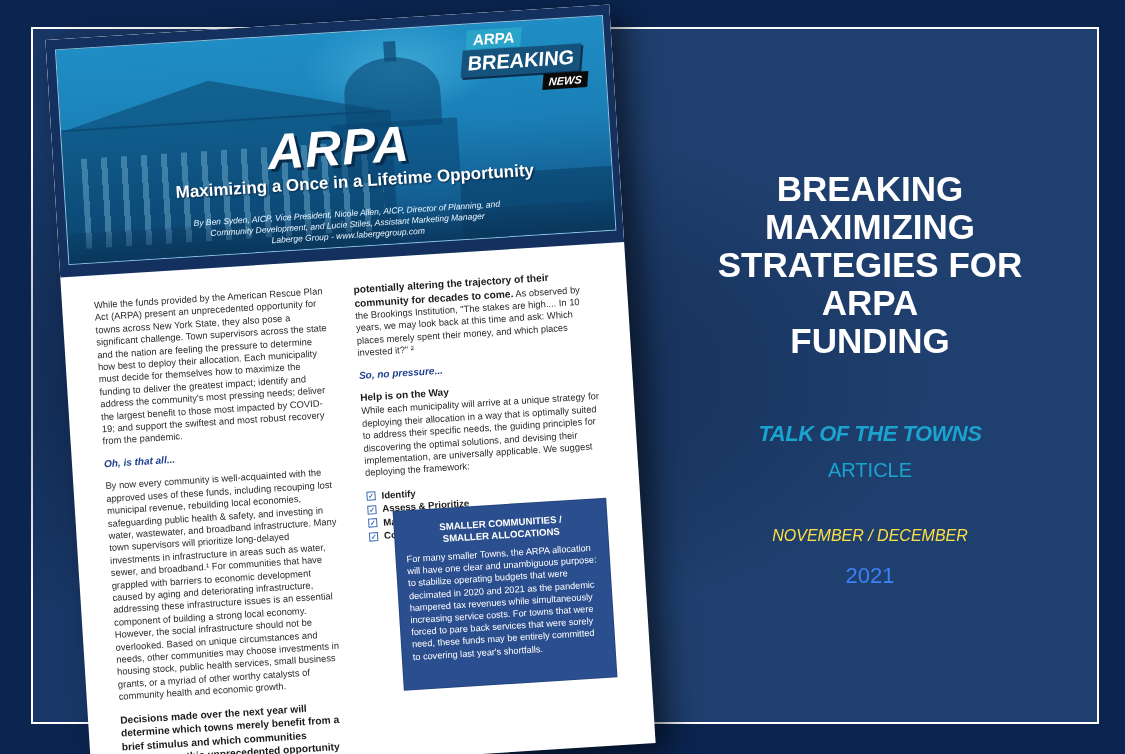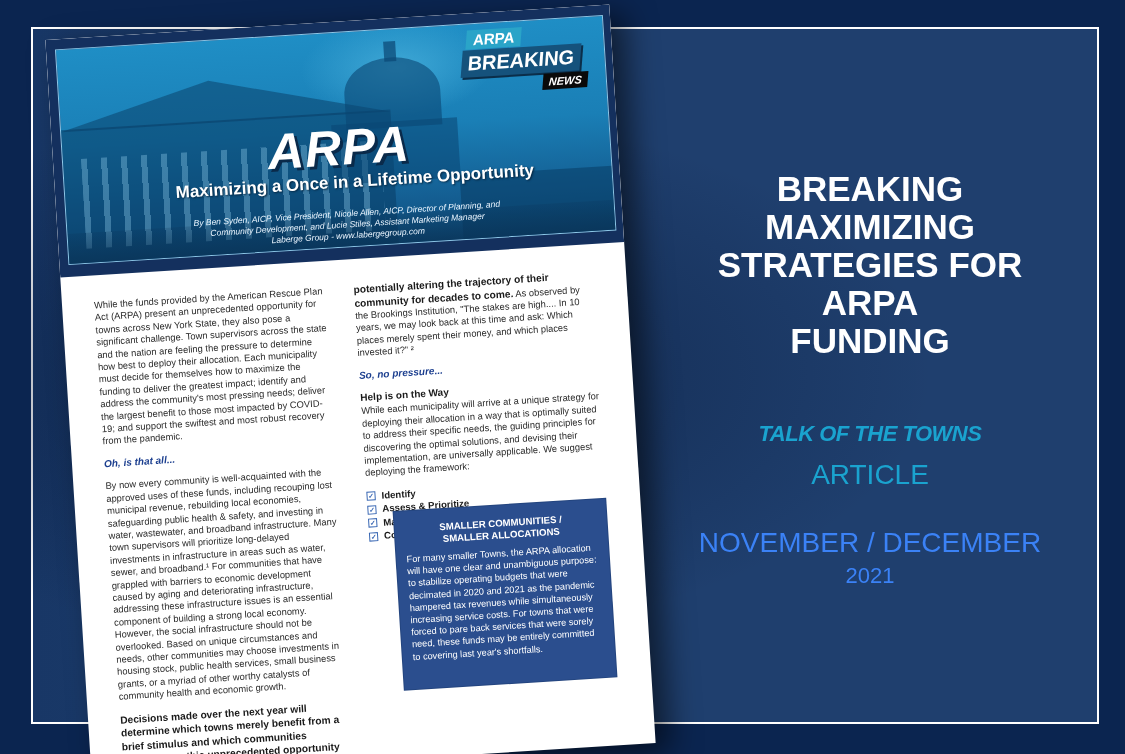--- a/index.html
+++ b/index.html
@@ -96,22 +96,22 @@
     position:absolute; left:318px; top:493px; width:212px; height:178px;
     background:#2b4e8e; color:#ffffff; box-sizing:border-box; padding:12px 10px;
     box-shadow:0 0 0 1px #24457f;
   }
   .callout-title { text-align:center; font-weight:bold; font-size:9.6px; line-height:12px; margin-bottom:6px; }
   .callout-body { font-size:9.2px; line-height:12.2px; }
   
   .rt { position:absolute; left:690px; width:360px; text-align:center; }
   .rt-title { top:170px; color:#ffffff; font-weight:bold; font-size:35px; line-height:38px; }
   .rt-series { top:421px; color:#1aa3cf; font-weight:bold; font-style:italic; font-size:22px; letter-spacing:-0.5px; }
-  .rt-article { top:459px; color:#1aa3cf; font-size:28px; }
-  .rt-date1 { top:527px; color:#3b82f6; font-size:28px; }
+  .rt-article { top:459px; color:#1aa3cf; font-size:20px; }
+  .rt-date1 { top:527px; color:#fde047; font-size:16px;font-style:italic; }
   .rt-date2 { top:563px; color:#3b82f6; font-size:22px; }
 </style>
 </head>
 <body>
 
 <div class="frame">
   <div class="frame-inner-shadow"></div>
 </div>
 
 <div class="paper-wrap">

